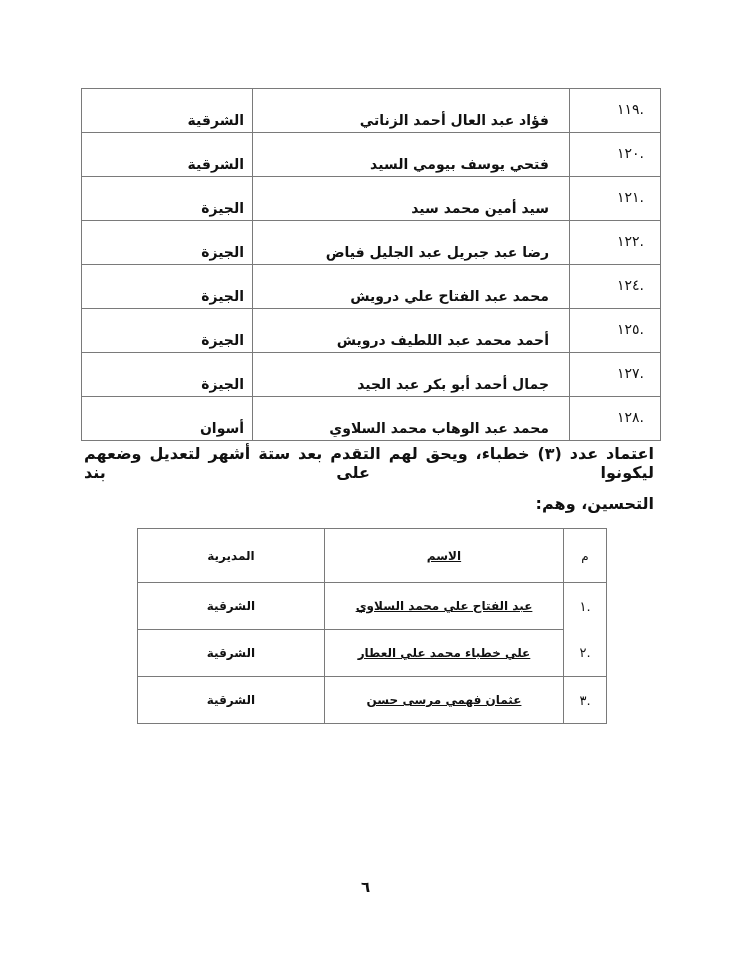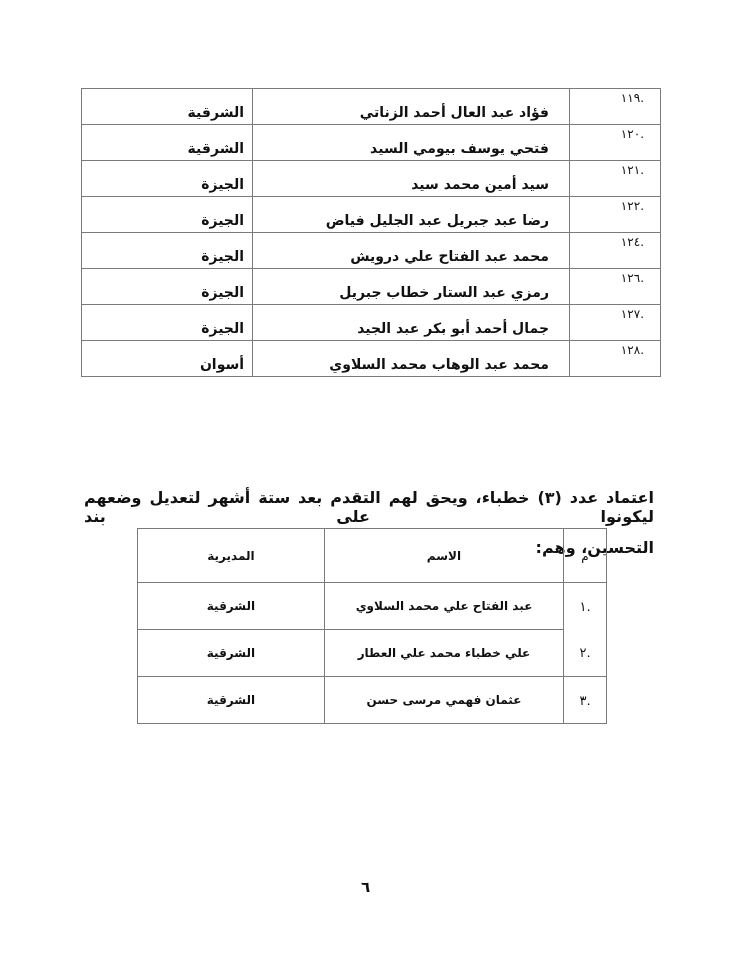--- a/index.html
+++ b/index.html
@@ -3,35 +3,35 @@
   <meta charset="utf-8">
   <style>
     html, body { margin: 0; padding: 0; background: #ffffff; }
     body { width: 742px; height: 960px; position: relative; overflow: hidden;
            font-family: "DejaVu Sans", sans-serif; color: #111; }
     table { border-collapse: collapse; position: absolute; direction: rtl; }
     td, th { border: 1px solid #7a7a7a; padding: 0; }
 
     #t1 { left: 81px; top: 88px; width: 580px; }
     #t1 td { height: 31px; font-size: 14px; font-weight: bold; }
-    #t1 td.num { width: 74px; text-align: right; padding-right: 16px; vertical-align: top; padding-top: 2px; font-weight: normal; font-size: 12px; margin-top: 15px; }
+    #t1 td.num { width: 74px; text-align: right; padding-right: 16px; vertical-align: top; padding-top: 12px; font-weight: normal; font-size: 14px; margin-top: 15px; }
     #t1 td.name { width: 296px; text-align: right; padding-right: 20px; vertical-align: bottom; padding-bottom: 4px; }
     #t1 td.gov { text-align: right; padding-right: 8px; vertical-align: bottom; padding-bottom: 4px; }
 
     .para { position: absolute; direction: rtl; text-align: right; font-weight: 900;
-            font-size: 16px; right: 88px; letter-spacing: -0.3px; margin-top: 44px; }
+            font-size: 16px; right: 88px; letter-spacing: -0.3px; }
     #p1 { top: 444px; width: 570px; text-align: justify; text-align-last: justify; }
     #p2 { top: 494px; }
 
     #t2 { left: 137px; top: 528px; width: 470px; }
     #t2 td { font-size: 12px; font-weight: bold; text-align: center; }
     #t2 tr.hdr td { height: 53px; }
     #t2 tr.r td { height: 46px; }
     #t2 td.m { width: 42px; font-weight: normal; font-size: 13px; }
-    #t2 td.name { width: 238px; }
+    #t2 td.name { width: 238px; text-decoration: underline; }
     #t2 td.m.noborder-bottom { border-bottom: none; }
     #t2 td.m.noborder-top { border-top: none; }
     #t2 tr.hdr td.m { font-weight: normal; font-size: 12px; }
 
     #page-num { position: absolute; left: 361px; top: 878px; font-size: 15px; font-weight: bold; }
   </style>
 </head>
 <body>
 
 <table id="t1">
@@ -55,22 +55,22 @@
       <td class="num">.١٢٢</td>
       <td class="name">رضا عبد جبريل عبد الجليل فياض</td>
       <td class="gov">الجيزة</td>
     </tr>
     <tr>
       <td class="num">.١٢٤</td>
       <td class="name">محمد عبد الفتاح علي درويش</td>
       <td class="gov">الجيزة</td>
     </tr>
     <tr>
-      <td class="num">.١٢٦</td>
-      <td class="name">رمزي عبد الستار خطاب جبريل</td>
+      <td class="num">.١٢٥</td>
+      <td class="name">أحمد محمد عبد اللطيف درويش</td>
       <td class="gov">الجيزة</td>
     </tr>
     <tr>
       <td class="num">.١٢٧</td>
       <td class="name">جمال أحمد أبو بكر عبد الجيد</td>
       <td class="gov">الجيزة</td>
     </tr>
     <tr>
       <td class="num">.١٢٨</td>
       <td class="name">محمد عبد الوهاب محمد السلاوي</td>

